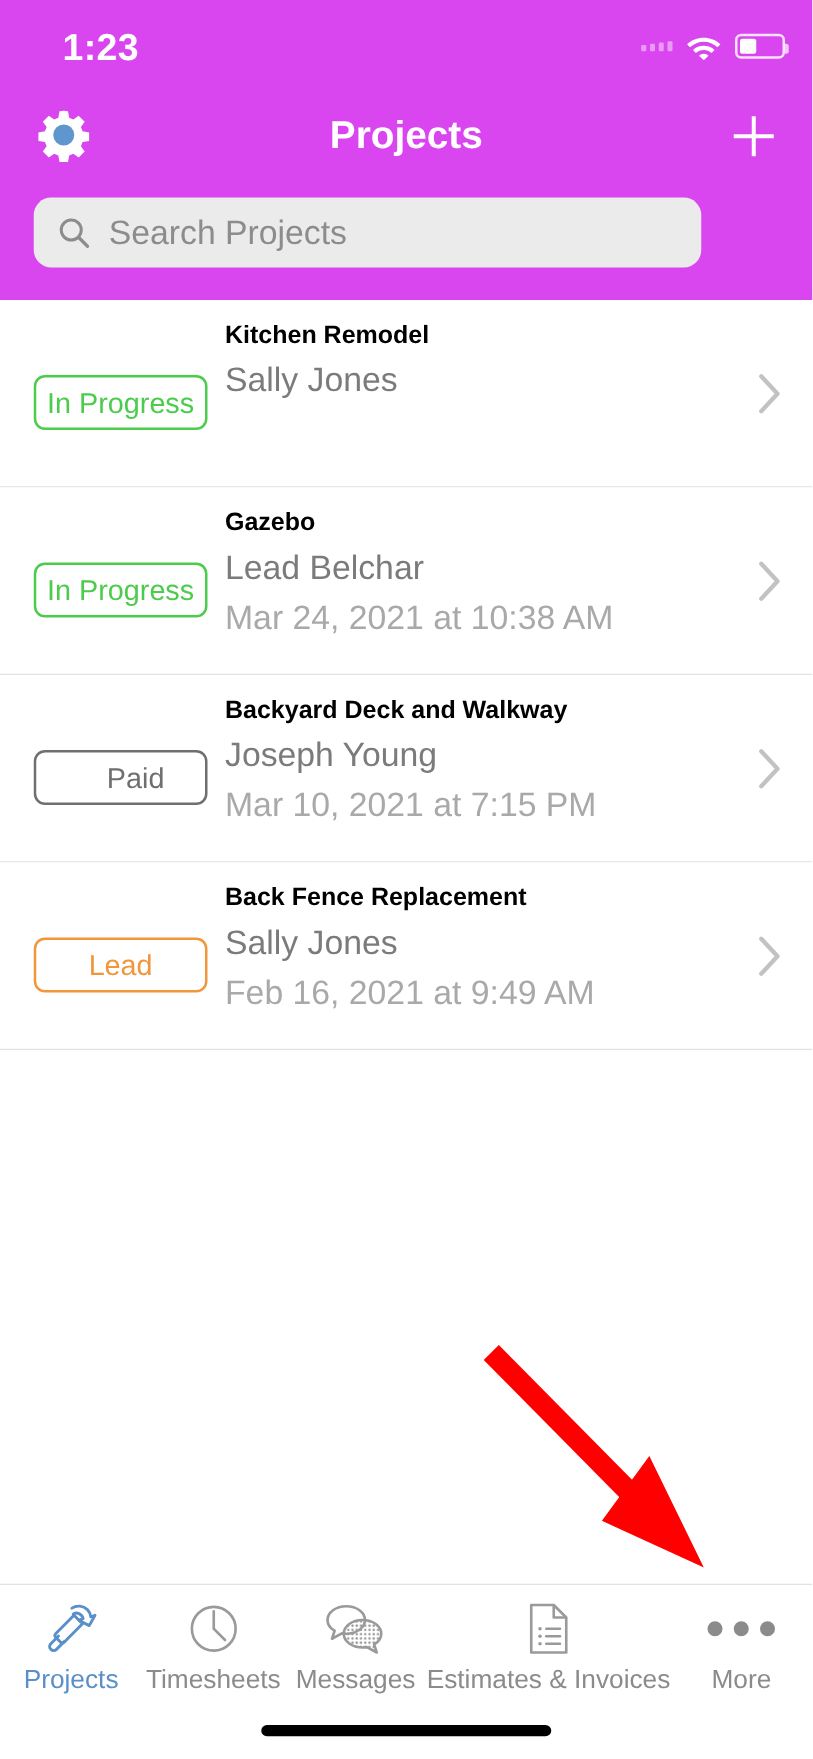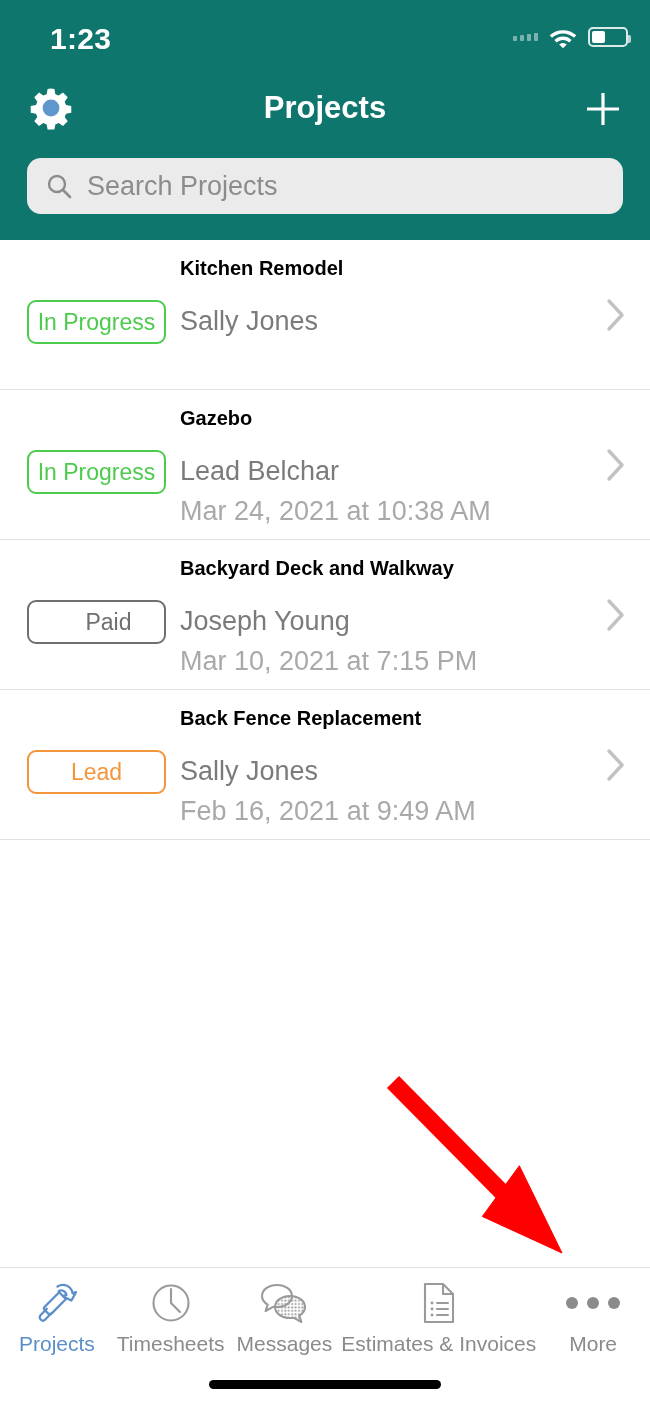--- a/index.html
+++ b/index.html
@@ -8,21 +8,21 @@
     background:#ffffff;
     font-family:"Liberation Sans", sans-serif;
     -webkit-font-smoothing:antialiased;
     overflow:hidden;
   }
   #phone { position:relative; width:650px; height:1407px; background:#fff; }
 
   
   .header-bg {
     position:absolute; left:0; top:0; width:650px; height:240px;
-    background:#0f766e;
+    background:#d946ef;
   }
   .statusbar {
     position:absolute; left:0; top:0; width:650px; height:70px;
   }
   .status-time {
     position:absolute; left:50px; top:22px;
     font-size:30px; font-weight:bold; color:#ffffff;
     letter-spacing:0.3px;
   }
   .status-right {
@@ -61,21 +61,21 @@
     display:flex; align-items:center; justify-content:center; cursor:pointer;
   }
   .nav-title {
     position:absolute; left:0; top:0; width:650px; height:52px;
     display:flex; align-items:center; justify-content:center;
     color:#ffffff; font-size:31px; font-weight:bold;
   }
 
   
   .searchbar {
-    position:absolute; left:27px; top:158px; width:596px; height:56px;
+    position:absolute; left:27px; top:158px; width:534px; height:56px;
     background:#ebebeb; border-radius:14px;
     display:flex; align-items:center; padding:0 18px; cursor:text;
   }
   .searchbar .mag { flex:0 0 auto; margin-right:14px; }
   .search-ph { font-size:27px; color:#8c8c8c; }
 
   
   .list { position:absolute; left:0; top:240px; width:650px; }
   .row {
     position:relative; width:650px; height:150px;
@@ -87,21 +87,21 @@
     width:139px; height:44px; border-radius:9px;
     border:2.5px solid #4ccb4c;
     display:flex; align-items:center; justify-content:center;
     font-size:23px; color:#4ccb4c; background:#fff;
   }
   .badge.gray  { border-color:#6f6f6f; color:#6f6f6f;padding-left:24px; }
   .badge.orange{ border-color:#f2963c; color:#f2963c; }
 
   .row-body { position:absolute; left:180px; top:16px; right:60px; }
   .r-title { font-size:20px; font-weight:bold; color:#000; line-height:1.28; white-space:nowrap; }
-  .r-sub   { font-size:27px; color:#7b7b7b; line-height:1.45; margin-top:20px; white-space:nowrap; }
+  .r-sub   { font-size:27px; color:#7b7b7b; line-height:1.45; margin-top:3px; white-space:nowrap; }
   .r-date  { font-size:27px; color:#a9a9a9; line-height:1.45; margin-top:1px; white-space:nowrap; }
 
   .chev {
     position:absolute; right:22px; top:50%; transform:translateY(-50%);
     width:24px; height:38px;
   }
 
   
   .arrow-layer {
     position:absolute; left:0; top:0; width:650px; height:1407px;

